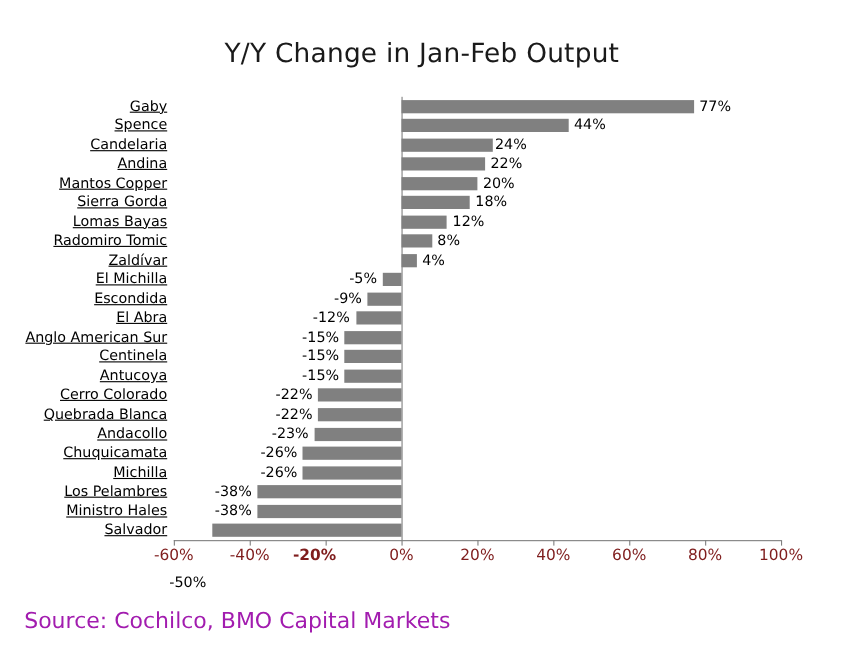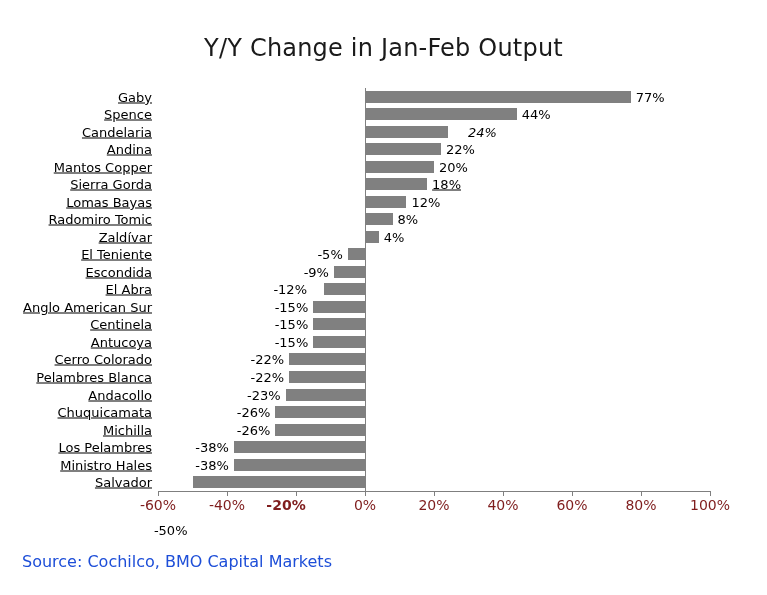--- a/index.html
+++ b/index.html
@@ -109,22 +109,22 @@
     transform: translateX(-50%);
     font-size: 14px;
     color: #7f1d1d;
     white-space: nowrap;
   }
 
   .source {
     position: absolute;
     left: 22px;
     top: 552px;
-    font-size: 16px;
-    color: #1d4ed8;
+    font-size: 20px;
+    color: #a21caf;
     white-space: nowrap;
   }
 </style>
 </head>
 <body>
 
 <div class="chart-wrap">
 
   <div class="chart-title">Y/Y Change in Jan-Feb Output</div>
 
@@ -136,66 +136,66 @@
           <span class="val-label" style="left: 477.65px;">77%</span>
         </div>
         <div class="row">
           <span class="cat-label">Spence</span>
           <div class="bar" style="left: 207px; width: 151.8px; background: rgb(128, 128, 128);"></div>
           <span class="val-label" style="left: 363.8px;">44%</span>
         </div>
         <div class="row">
           <span class="cat-label">Candelaria</span>
           <div class="bar" style="left: 207px; width: 82.8px; background: rgb(128, 128, 128);"></div>
-          <span class="val-label" style="left: 310px; font-style: italic;">24%</span>
+          <span class="val-label" style="left: 292px;">24%</span>
         </div>
         <div class="row">
           <span class="cat-label">Andina</span>
           <div class="bar" style="left: 207px; width: 75.9px; background: rgb(128, 128, 128);"></div>
           <span class="val-label" style="left: 287.9px;">22%</span>
         </div>
         <div class="row">
           <span class="cat-label">Mantos Copper</span>
           <div class="bar" style="left: 207px; width: 69px; background: rgb(128, 128, 128);"></div>
           <span class="val-label" style="left: 281px;">20%</span>
         </div>
         <div class="row">
           <span class="cat-label">Sierra Gorda</span>
           <div class="bar" style="left: 207px; width: 62.1px; background: rgb(128, 128, 128);"></div>
-          <span class="val-label" style="left: 274.1px; text-decoration: underline;">18%</span>
+          <span class="val-label" style="left: 274.1px;">18%</span>
         </div>
         <div class="row">
           <span class="cat-label">Lomas Bayas</span>
           <div class="bar" style="left: 207px; width: 41.4px; background: rgb(128, 128, 128);"></div>
           <span class="val-label" style="left: 253.4px;">12%</span>
         </div>
         <div class="row">
           <span class="cat-label">Radomiro Tomic</span>
           <div class="bar" style="left: 207px; width: 27.6px; background: rgb(128, 128, 128);"></div>
           <span class="val-label" style="left: 239.6px;">8%</span>
         </div>
         <div class="row">
           <span class="cat-label">Zaldívar</span>
           <div class="bar" style="left: 207px; width: 13.8px; background: rgb(128, 128, 128);"></div>
           <span class="val-label" style="left: 225.8px;">4%</span>
         </div>
         <div class="row">
-          <span class="cat-label">El Teniente</span>
+          <span class="cat-label">El Michilla</span>
           <div class="bar" style="left: 189.75px; width: 17.25px; background: rgb(128, 128, 128);"></div>
           <span class="val-label" style="right: 367.25px;">-5%</span>
         </div>
         <div class="row">
           <span class="cat-label">Escondida</span>
           <div class="bar" style="left: 175.95px; width: 31.05px; background: rgb(128, 128, 128);"></div>
           <span class="val-label" style="right: 381.05px;">-9%</span>
         </div>
         <div class="row">
           <span class="cat-label">El Abra</span>
           <div class="bar" style="left: 165.6px; width: 41.4px; background: rgb(128, 128, 128);"></div>
-          <span class="val-label" style="right: 403px;">-12%</span>
+          <span class="val-label" style="right: 392px;">-12%</span>
         </div>
         <div class="row">
           <span class="cat-label">Anglo American Sur</span>
           <div class="bar" style="left: 155.25px; width: 51.75px; background: rgb(128, 128, 128);"></div>
           <span class="val-label" style="right: 401.75px;">-15%</span>
         </div>
         <div class="row">
           <span class="cat-label">Centinela</span>
           <div class="bar" style="left: 155.25px; width: 51.75px; background: rgb(128, 128, 128);"></div>
           <span class="val-label" style="right: 401.75px;">-15%</span>
@@ -204,21 +204,21 @@
           <span class="cat-label">Antucoya</span>
           <div class="bar" style="left: 155.25px; width: 51.75px; background: rgb(128, 128, 128);"></div>
           <span class="val-label" style="right: 401.75px;">-15%</span>
         </div>
         <div class="row">
           <span class="cat-label">Cerro Colorado</span>
           <div class="bar" style="left: 131.1px; width: 75.9px; background: rgb(128, 128, 128);"></div>
           <span class="val-label" style="right: 425.9px;">-22%</span>
         </div>
         <div class="row">
-          <span class="cat-label">Pelambres Blanca</span>
+          <span class="cat-label">Quebrada Blanca</span>
           <div class="bar" style="left: 131.1px; width: 75.9px; background: rgb(128, 128, 128);"></div>
           <span class="val-label" style="right: 425.9px;">-22%</span>
         </div>
         <div class="row">
           <span class="cat-label">Andacollo</span>
           <div class="bar" style="left: 127.65px; width: 79.35px; background: rgb(128, 128, 128);"></div>
           <span class="val-label" style="right: 429.35px;">-23%</span>
         </div>
         <div class="row">
           <span class="cat-label">Chuquicamata</span>

